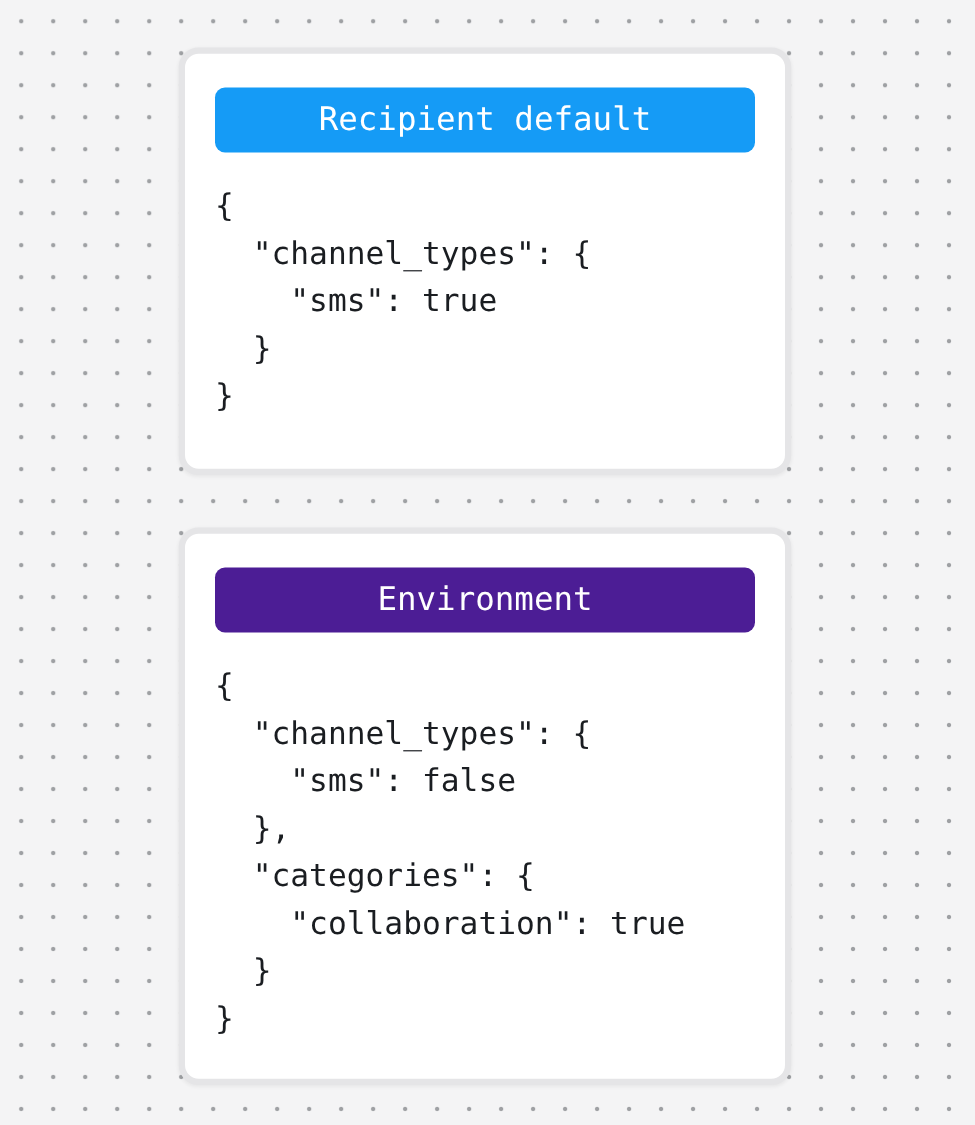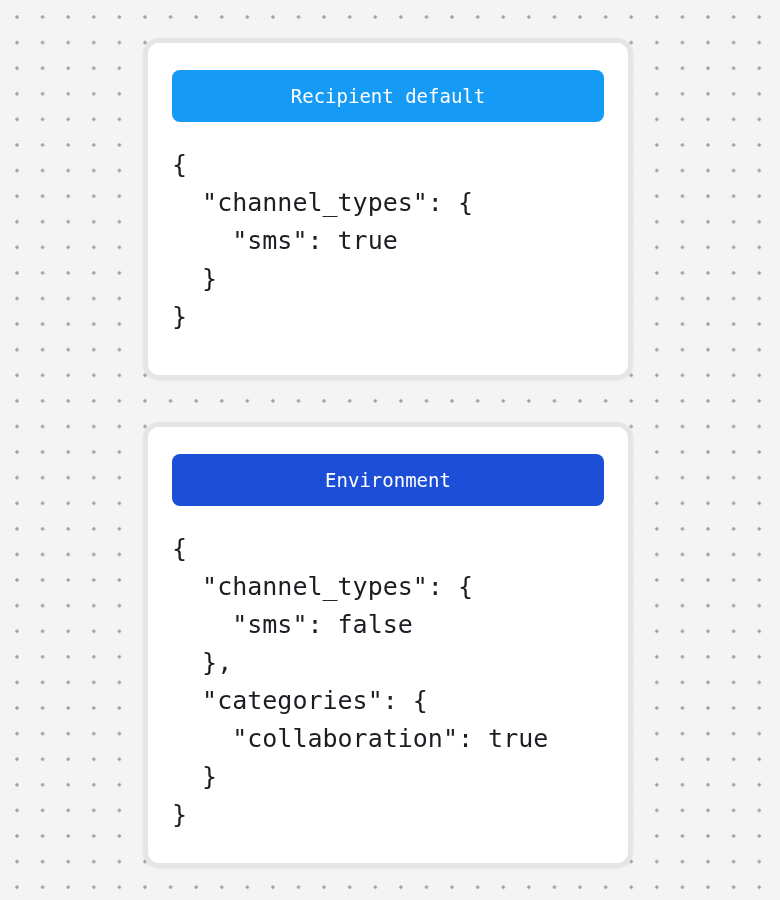--- a/index.html
+++ b/index.html
@@ -33,21 +33,21 @@
   .card-1 { top: 38px;  height: 342px; }
   .card-2 { top: 422px; height: 446px; }
 
   .card-header {
     height: 52px;
     border-radius: 8px;
     display: flex;
     align-items: center;
     justify-content: center;
     color: #ffffff;
-    font-size: 19px;
+    font-size: 26px;
     font-weight: 500;
     letter-spacing: 0;
     white-space: nowrap;
   }
 
   .code {
     margin-top: 24px;
     font-family: "DejaVu Sans Mono", "Liberation Mono", monospace;
     font-size: 25px;
     line-height: 38px;
@@ -64,21 +64,21 @@
   <div class="card card-1">
     <div class="card-header" style="background-color: rgb(21, 155, 246);">Recipient default</div>
     <pre class="code">{
   "channel_types": {
     "sms": true
   }
 }</pre>
   </div>
 
   <div class="card card-2">
-    <div class="card-header" style="background-color: #1d4ed8;">Environment</div>
+    <div class="card-header" style="background-color: #4c1d95;">Environment</div>
     <pre class="code">{
   "channel_types": {
     "sms": false
   },
   "categories": {
     "collaboration": true
   }
 }</pre>
   </div>
 

